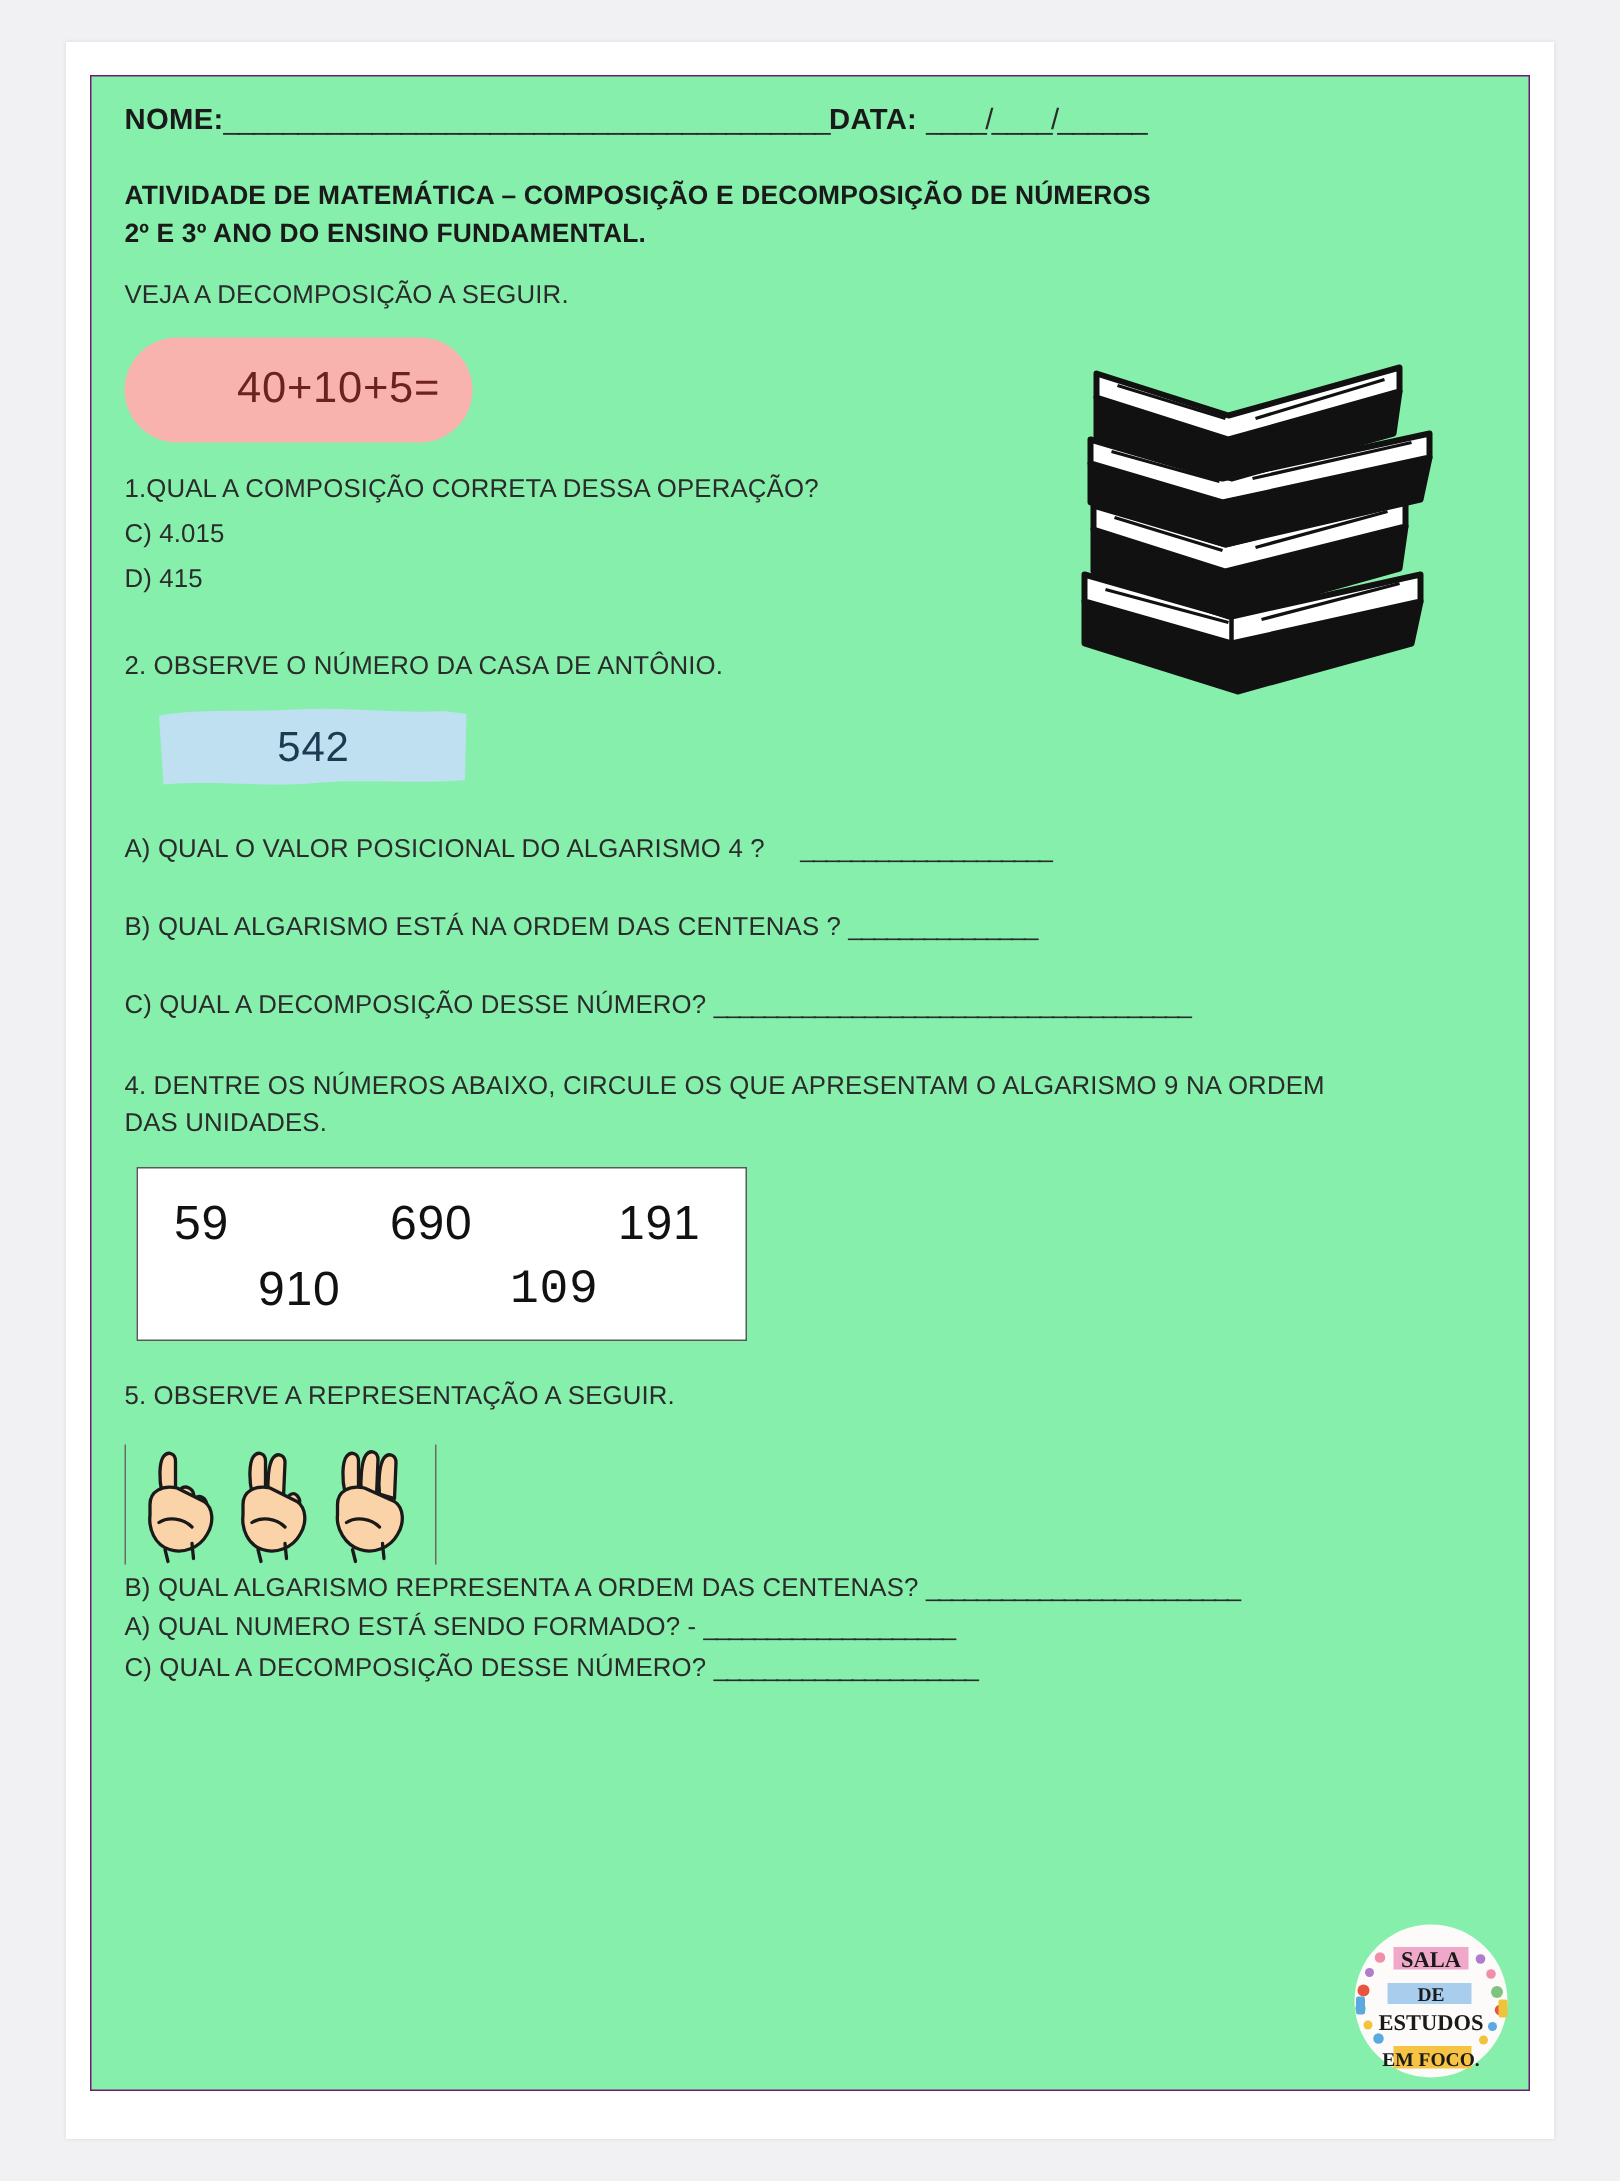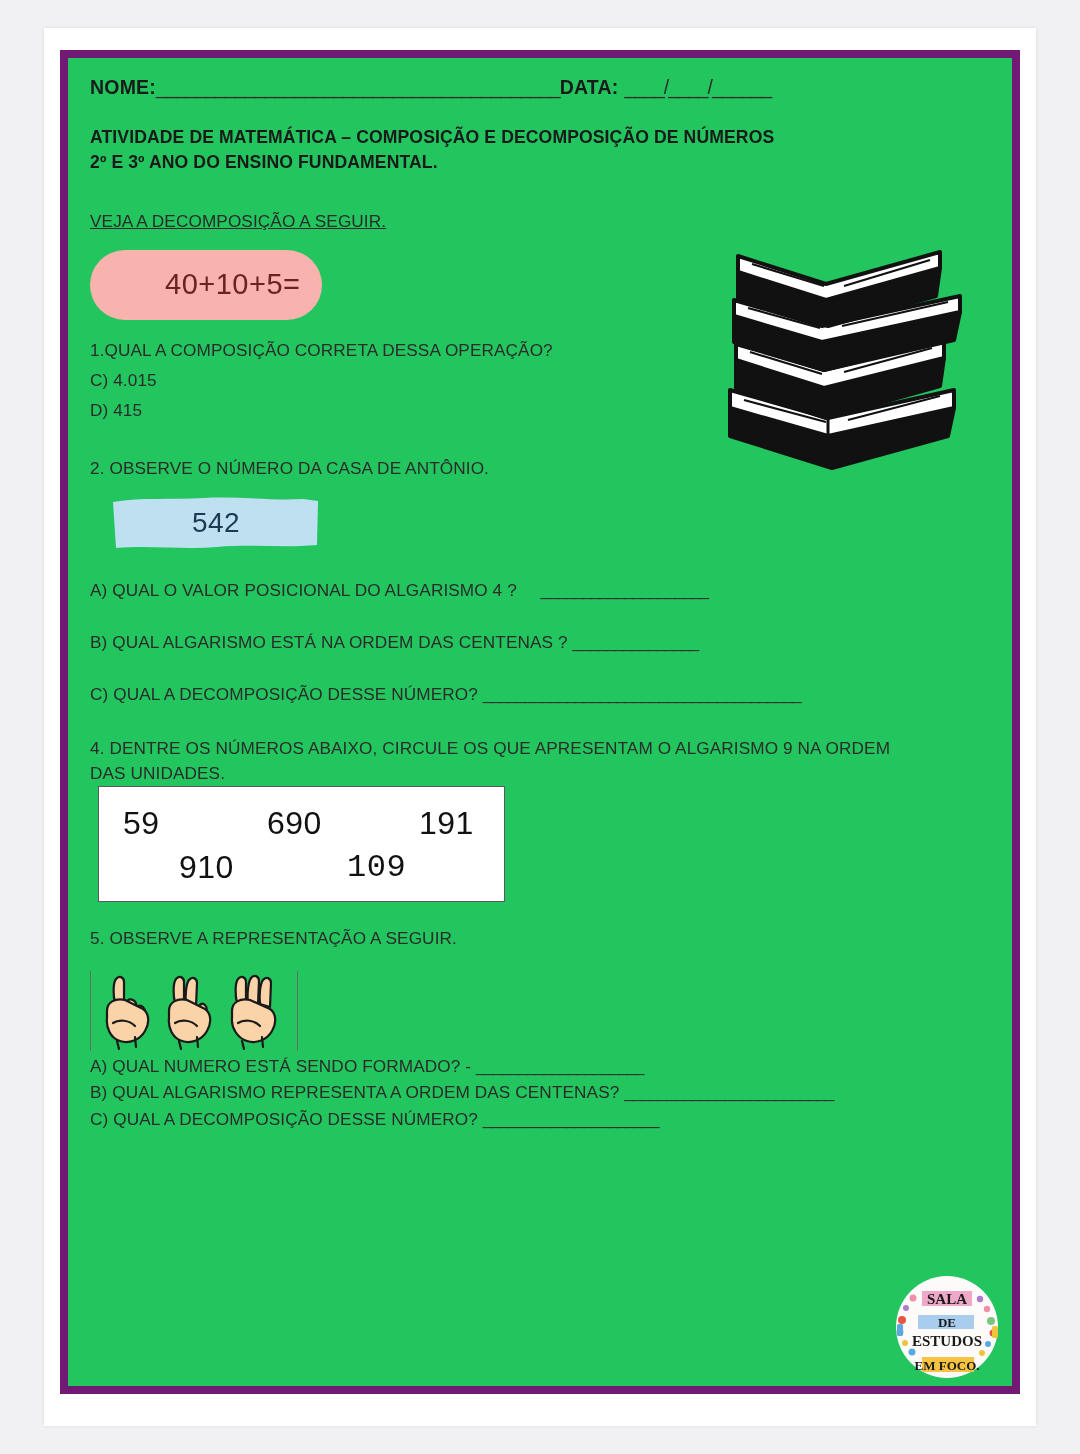--- a/index.html
+++ b/index.html
@@ -24,22 +24,22 @@
     height: 1398px;
     background: #ffffff;
     box-shadow: 0 0 3px rgba(0,0,0,0.10);
   }
   .frame {
     position: absolute;
     left: 16px;
     top: 22px;
     right: 16px;
     bottom: 32px;
-    border: 8px solid #701a75;
-    background: #22c55e;
+    border: 1px solid #701a75;
+    background: #86efac;
     box-sizing: border-box;
   }
   .page-inner {
     position: absolute;
     left: 0; top: 0; right: 0; bottom: 0;
     padding: 14px 22px 10px 22px;
     box-sizing: border-box;
   }
 
   
@@ -68,21 +68,21 @@
     letter-spacing: .1px;
   }
 
   .normal {
     font-size: 17.2px;
     line-height: 1.45;
     color: #2b2b2b;
     letter-spacing: .1px;
   }
 
-  .veja { margin-top: 34px; text-decoration: underline; }
+  .veja { margin-top: 16px; }
 
   
   .pink-pill {
     margin-top: 16px;
     width: 232px;
     height: 70px;
     border-radius: 40px;
     background: #f9b3ae;
     display: flex;
     align-items: center;
@@ -141,20 +141,21 @@
   .q3 { margin-top: 30px; }
   .q3-alts {
     margin-top: 28px;
     display: flex;
   }
   .q3-alts .cell { width: 193px; }
 
   
   .q4 { margin-top: 30px; }
   .numbox {
+    margin-top: 17px;
     margin-left: 8px;
     width: 407px;
     height: 116px;
     border: 1.6px solid #595959;
     box-sizing: border-box;
     position: relative;
     background: #fff;
   }
   .numbox .n {
     position: absolute;
@@ -303,26 +304,26 @@
               <path d="M9 40 C9 31 17 27 27 29 L47 38 C53 42 54 52 49 60 C44 69 33 73 24 70 C14 67 8 56 9 47 Z"></path>
               <path d="M15 52 C21 48 31 49 37 55" fill="none"></path>
               <path d="M19 70 L21 78" fill="none"></path>
               <path d="M39 66 L40 76" fill="none"></path>
             </g>
           </svg>
         </div>
 
         <div class="q5-lines normal">
           <div>
+            <span>B) QUAL ALGARISMO REPRESENTA A ORDEM DAS CENTENAS?</span>
+            <span class="ul">_________________________</span>
+          </div>
+          <div>
             <span>A) QUAL NUMERO ESTÁ SENDO FORMADO? -</span>
             <span class="ul">____________________</span>
-          </div>
-          <div>
-            <span>B) QUAL ALGARISMO REPRESENTA A ORDEM DAS CENTENAS?</span>
-            <span class="ul">_________________________</span>
           </div>
           <div>
             <span>C) QUAL A DECOMPOSIÇÃO DESSE NÚMERO?</span>
             <span class="ul">_____________________</span>
           </div>
         </div>
       </div>
 
       <div class="books">
         <svg viewBox="0 0 268 250" width="268" height="250">

